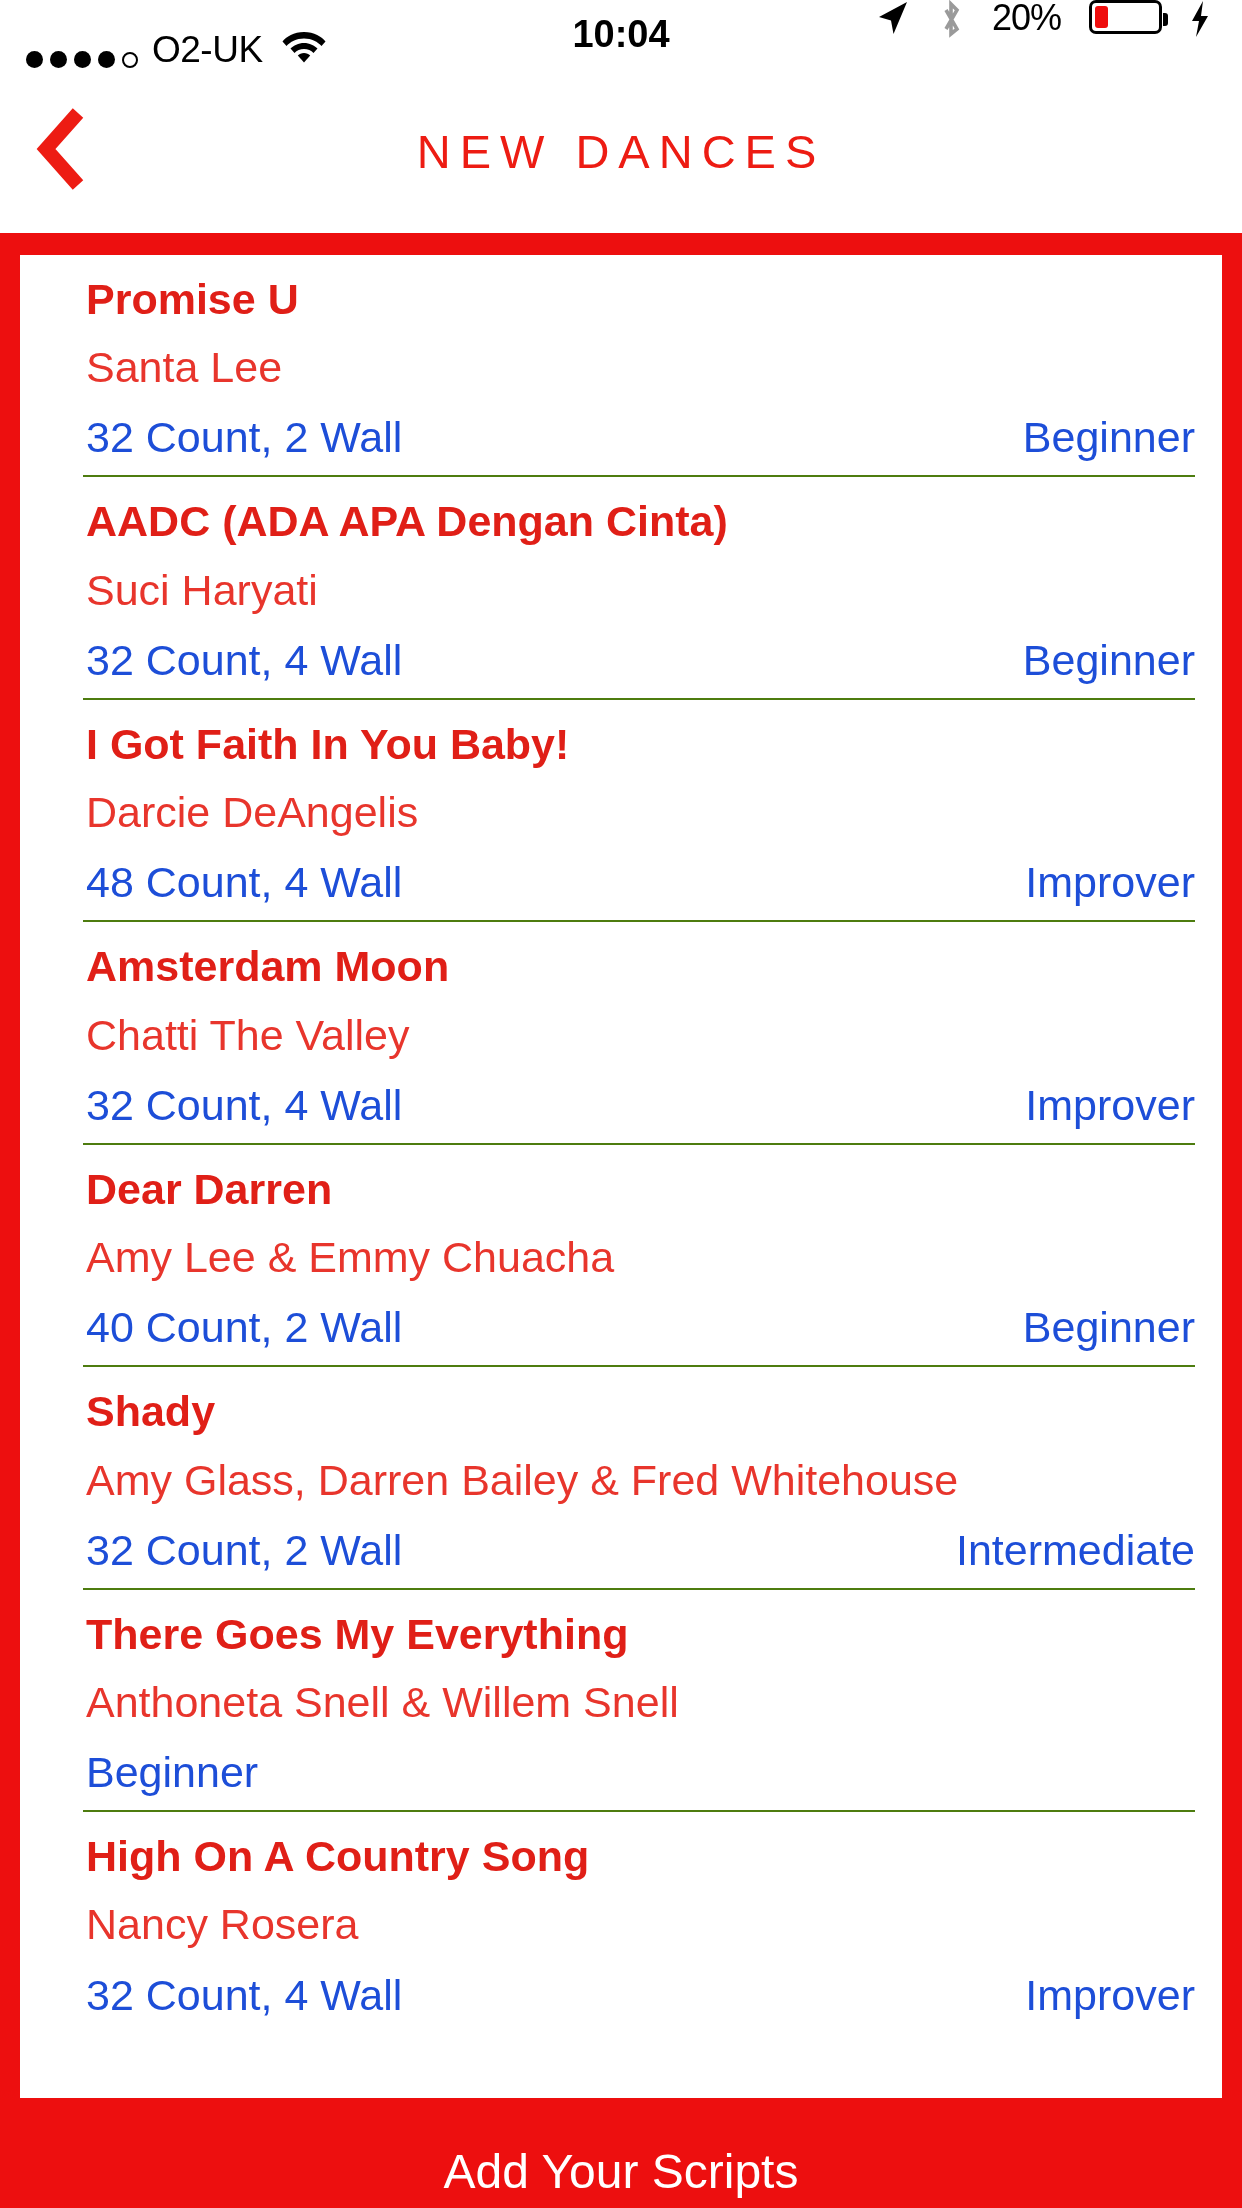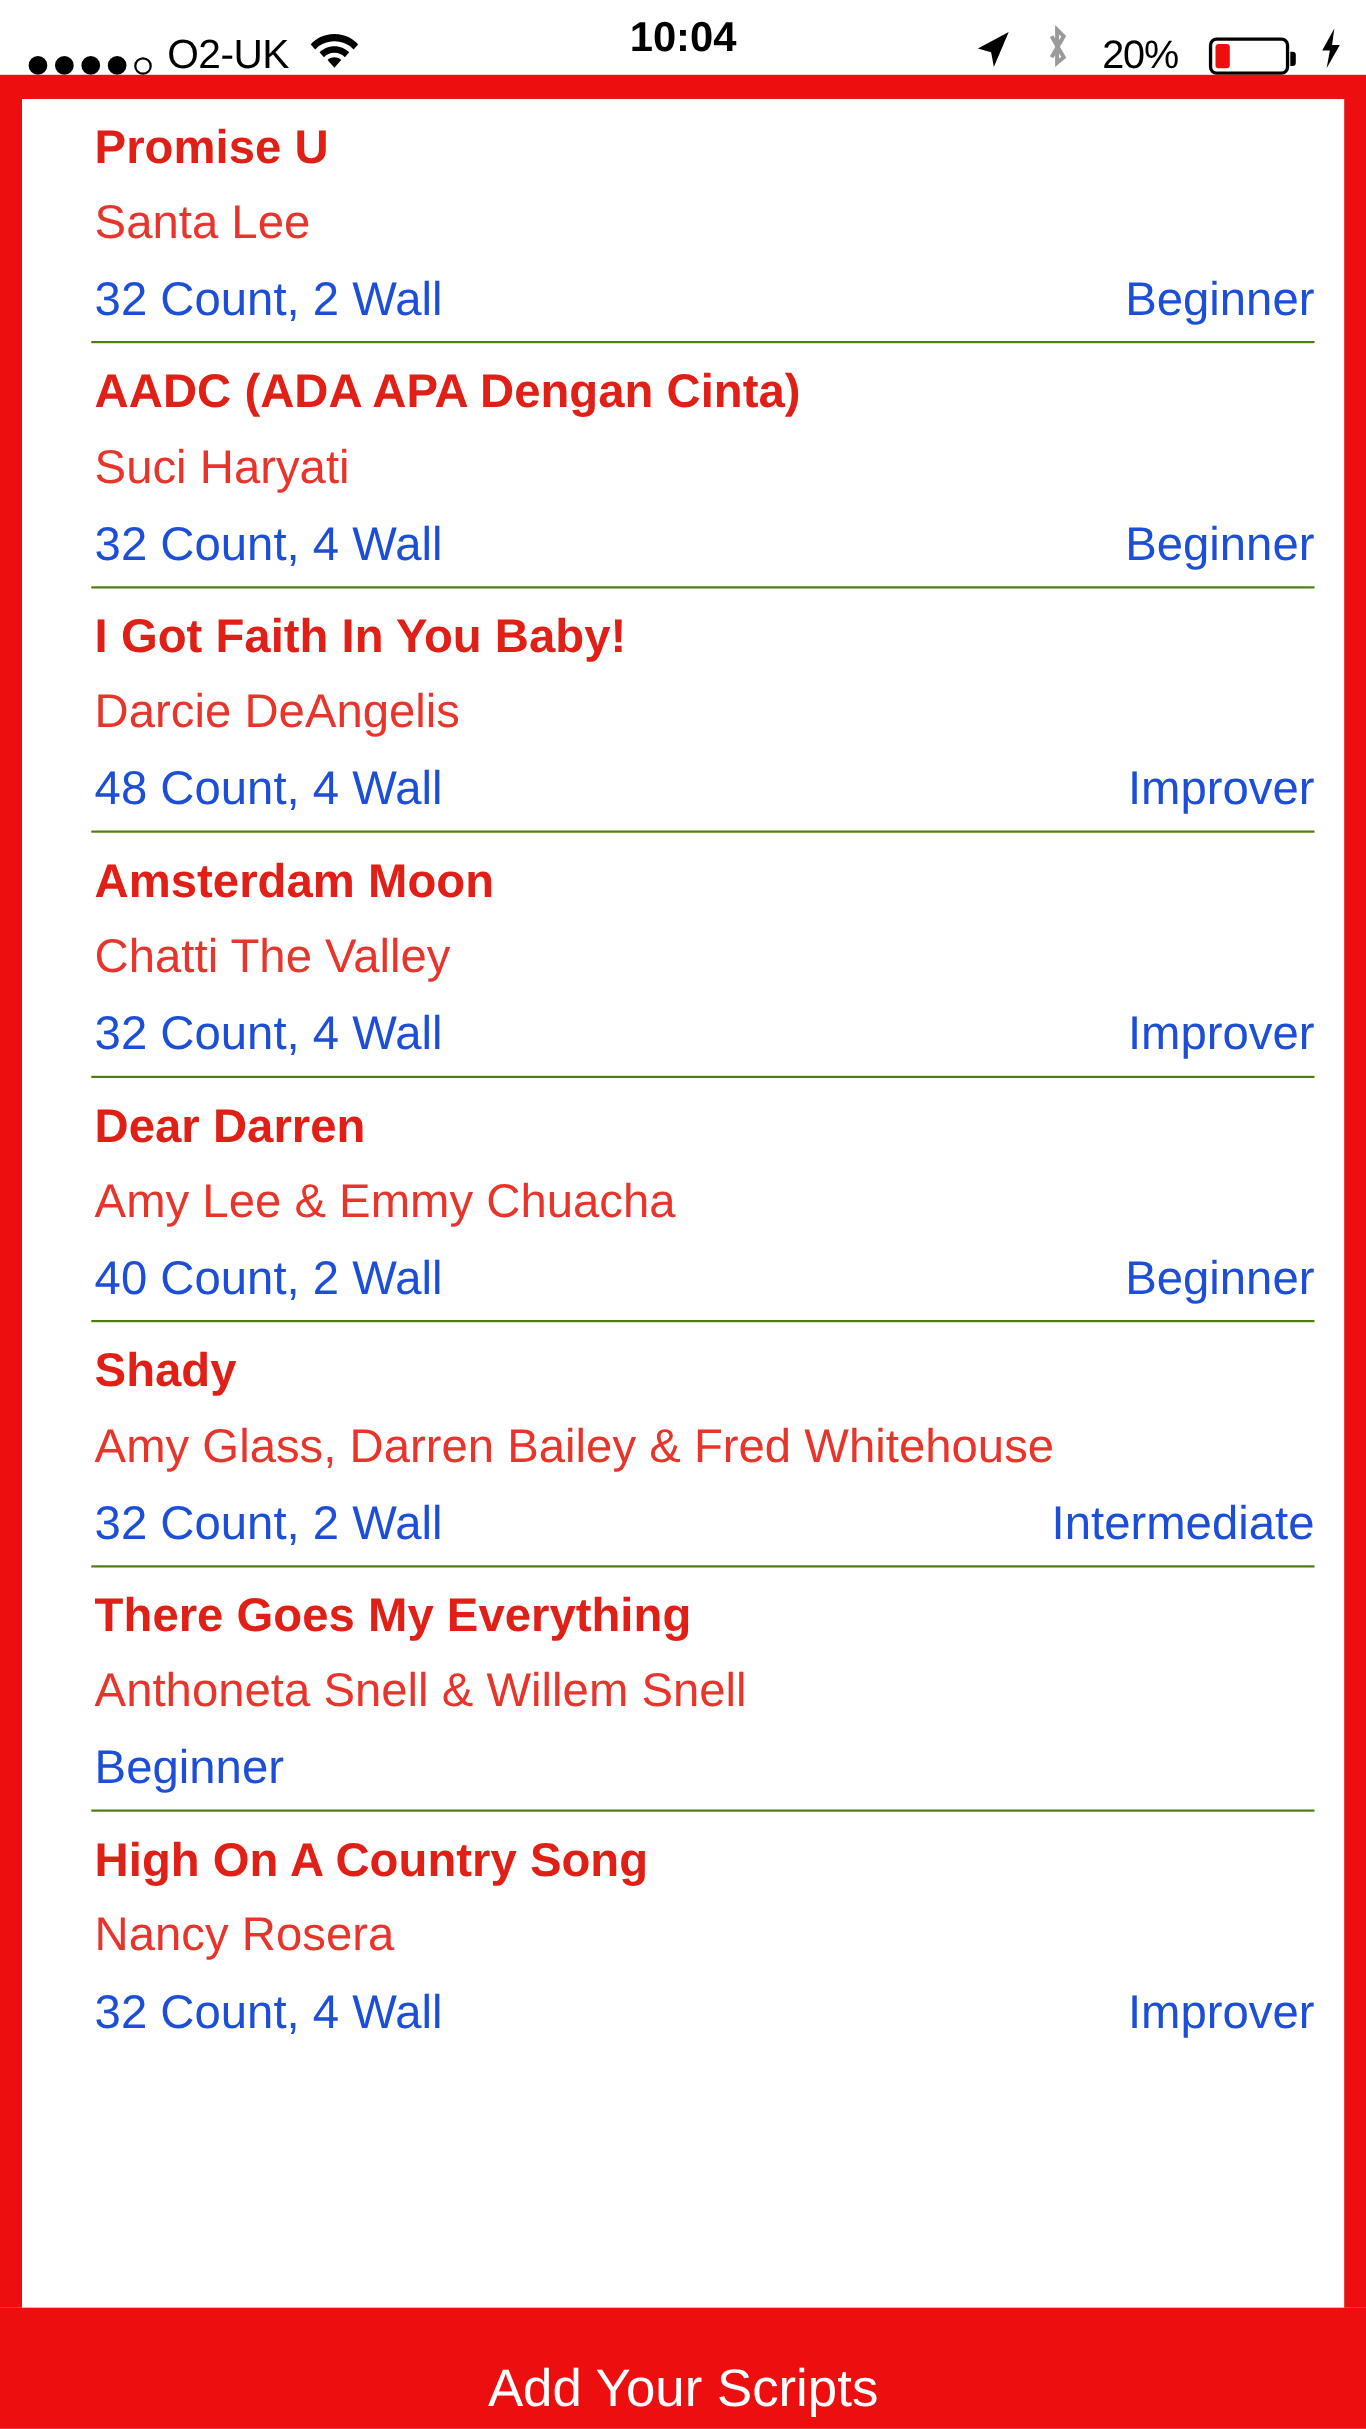--- a/index.html
+++ b/index.html
@@ -84,25 +84,25 @@
   }
   .clock {
     font-size: 38px;
     font-weight: bold;
     letter-spacing: 0px;
     color: #000;
     line-height: 1;
   }
   .status-right {
     position: absolute;
-    right: 22px;
+    right: 32px;
     top: 0;
     height: 68px;
     display: flex;
-    align-items: flex-end;
+    align-items: flex-start;
     gap: 28px;
   }
   .battery-pct {
     font-size: 36px;
     font-weight: 500;
     color: #000;
     line-height: 1;
     letter-spacing: -1px;
   }
   .battery {
@@ -287,20 +287,30 @@
         <span class="battery-fill" style="width: 20%; background: rgb(239, 13, 13);"></span>
       </span>
       <span>
         <svg width="20" height="38" viewBox="0 0 20 38">
           <path d="M13 1 L2 21 L9 21 L6 37 L18 16 L11 16 Z" fill="#000"></path>
         </svg>
       </span>
     </div>
   </div>
 
+  <div class="nav-header">
+    <div class="back-btn">
+      <span>
+        <svg width="54" height="84" viewBox="0 0 54 84">
+          <path d="M44 6 L12 42 L44 78" stroke="#ed1c13" stroke-width="14" fill="none" stroke-linecap="butt" stroke-linejoin="miter"></path>
+        </svg>
+      </span>
+    </div>
+    <div class="nav-title" style="color: rgb(237, 28, 19);">NEW DANCES</div>
+  </div>
 
   <div class="list-frame">
     <div class="list-scroll" id="list-scroll">
         <div class="dance-row">
           <div class="dance-title">Promise U</div>
           <div class="dance-author">Santa Lee</div>
           <div class="dance-meta">
             <span class="dance-counts">32 Count, 2 Wall</span>
             <span class="dance-level">Beginner</span>
           </div>

